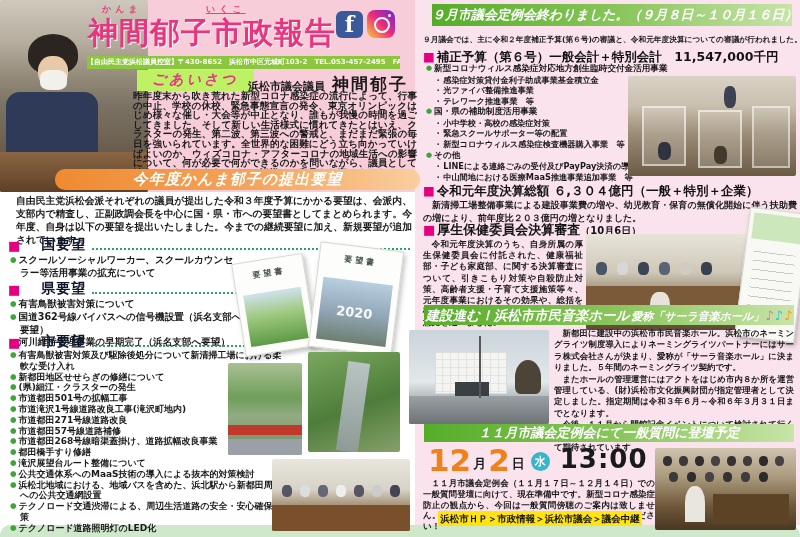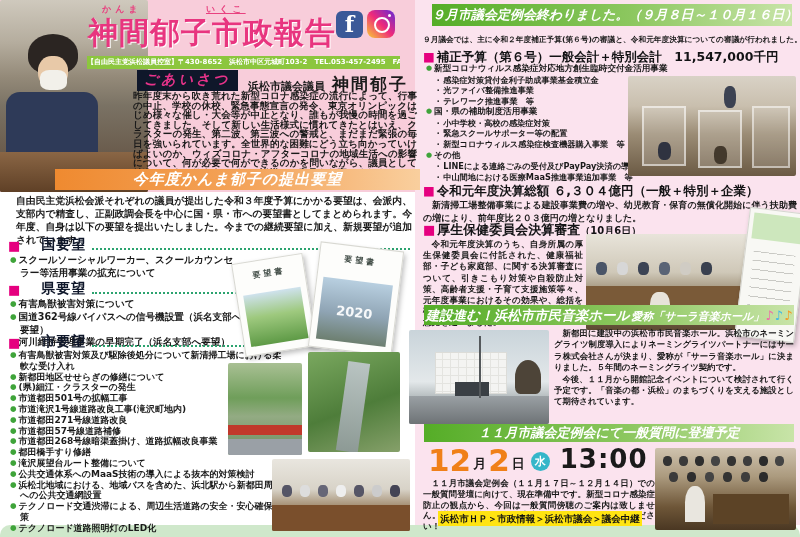--- a/index.html
+++ b/index.html
@@ -17,31 +17,31 @@
   .main-title{position:absolute;top:10px;left:0;font-size:30px;font-weight:bold;color:#e8357f;
               letter-spacing:1px;white-space:nowrap;text-shadow:1px 1px 0 #fff;}
   .fb{left:336px;top:11px;width:27px;height:27px;background:#3b5998;border-radius:6px;color:#fff;
       font-weight:bold;font-size:22px;text-align:center;line-height:27px;font-family:"DejaVu Serif",serif;}
   .ig{left:367px;top:10px;width:28px;height:28px;border-radius:8px;
       background:linear-gradient(45deg,#f9ce34 0%,#ee2a7b 50%,#6228d7 100%);}
   .ig .lens{position:absolute;left:7px;top:7px;width:12px;height:12px;border:2px solid #fff;border-radius:50%;}
   .ig .dot{position:absolute;right:4px;top:4px;width:3px;height:3px;background:#fff;border-radius:50%;}
   .contact-bar{left:87px;top:56px;width:313px;height:13px;background:#8cc63e;color:#fff;
                font-size:7px;font-weight:bold;line-height:13px;text-align:center;white-space:nowrap;overflow:hidden;}
-  .greet-label{left:137px;top:70px;background:#0f172a;color:#e8338a;font-size:14px;font-weight:bold;
-               font-style:italic;padding:1px 7px 2px;letter-spacing:3px;}
+  .greet-label{left:137px;top:70px;background:#bef264;color:#e8338a;font-size:14px;font-weight:bold;
+               font-style:italic;padding:1px 15px 2px;letter-spacing:3px;}
   .member-line{left:248px;top:73px;white-space:nowrap;color:#1a1a1a;}
   .member-role{font-size:11px;font-weight:bold;}
   .member-name{font-size:17px;font-weight:bold;margin-left:7px;letter-spacing:2px;}
   .greet-body{left:133px;top:91px;width:284px;font-size:9.6px;font-weight:bold;line-height:9.6px;
               color:#1a1a1a;text-align:justify;}
   
   .banner{position:absolute;color:#fff;font-weight:bold;font-style:italic;text-align:center;white-space:nowrap;}
   .banner-orange{left:55px;top:169px;width:365px;height:21px;line-height:21px;font-size:15px;
-                 background:linear-gradient(90deg,#ef8a30 0%,#f4a55c 55%,#f9cf9e 100%);letter-spacing:1px;}
+                 background:linear-gradient(90deg,#ef8a30 0%,#f4a55c 55%,#f9cf9e 100%);letter-spacing:1px;border-radius:10px;}
   .banner-green{background:linear-gradient(90deg,#55ad27 0%,#8cc75f 55%,#c8e4a8 100%);}
   .sep-banner{left:432px;top:4px;width:360px;height:22px;line-height:22px;font-size:13px;}
   .hall-banner{left:424px;top:305px;width:370px;height:20px;line-height:20px;font-size:13.5px;}
   .hall-banner .sub{font-size:11px;margin-left:2px;}
   .hall-banner .note{font-style:normal;font-size:13px;margin-left:1px;}
   .nov-banner{left:424px;top:424px;width:370px;height:18px;line-height:18px;font-size:13px;}
   
   .intro{left:16px;top:194px;width:396px;font-size:9.8px;font-weight:bold;line-height:13px;
          color:#1a1a1a;text-align:justify;}
   .sec{position:absolute;display:flex;align-items:center;height:16px;}
@@ -278,20 +278,21 @@
        background:linear-gradient(180deg,#c9d4da 0%,#e3e8ea 55%,#b9c0c2 70%,#8f9598 100%);">
     <div class="pdet" style="left:26px;top:22px;width:72px;height:42px;background:#f4f4f2;
          box-shadow:inset 0 0 0 1px #dcdcd8;background-image:repeating-linear-gradient(90deg,transparent 0 7px,#e4e4e0 7px 8px),repeating-linear-gradient(180deg,transparent 0 7px,#e4e4e0 7px 8px);"></div>
     <div class="pdet" style="left:46px;top:52px;width:34px;height:14px;background:#3a3f44;"></div>
     <div class="pdet" style="left:106px;top:30px;width:26px;height:34px;background:#4d4438;border-radius:50% 50% 20% 20%;"></div>
     <div class="pdet" style="left:0;top:66px;width:140px;height:28px;background:linear-gradient(180deg,#9aa0a4,#6e7376);"></div>
     <div class="pdet" style="left:70px;top:6px;width:2px;height:62px;background:#55595c;"></div>
   </div>
   <div class="abs hall-body">
     <p>新都田に建設中の浜松市市民音楽ホール。浜松市のネーミングライツ制度導入によりネーミングライツパートナーにはサーラ株式会社さんが決まり、愛称が「サーラ音楽ホール」に決まりました。５年間のネーミングライツ契約です。</p>
+    <p>またホールの管理運営にはアクトをはじめ市内８か所を運営管理している、(財)浜松市文化振興財団が指定管理者として決定しました。指定期間は令和３年６月～令和６年３月３１日までとなります。</p>
     <p>今後、１１月から開館記念イベントについて検討されて行く予定です。「音楽の都・浜松」のまちづくりを支える施設として期待されています。</p>
   </div>
 
   <div class="banner banner-green nov-banner">１１月市議会定例会にて一般質問に登壇予定</div>
   <div class="abs date-row">
     <span class="d-num">12</span>
     <span class="d-unit">月</span>
     <span class="d-num">2</span>
     <span class="d-unit">日</span>
     <span class="d-wd">水</span>

